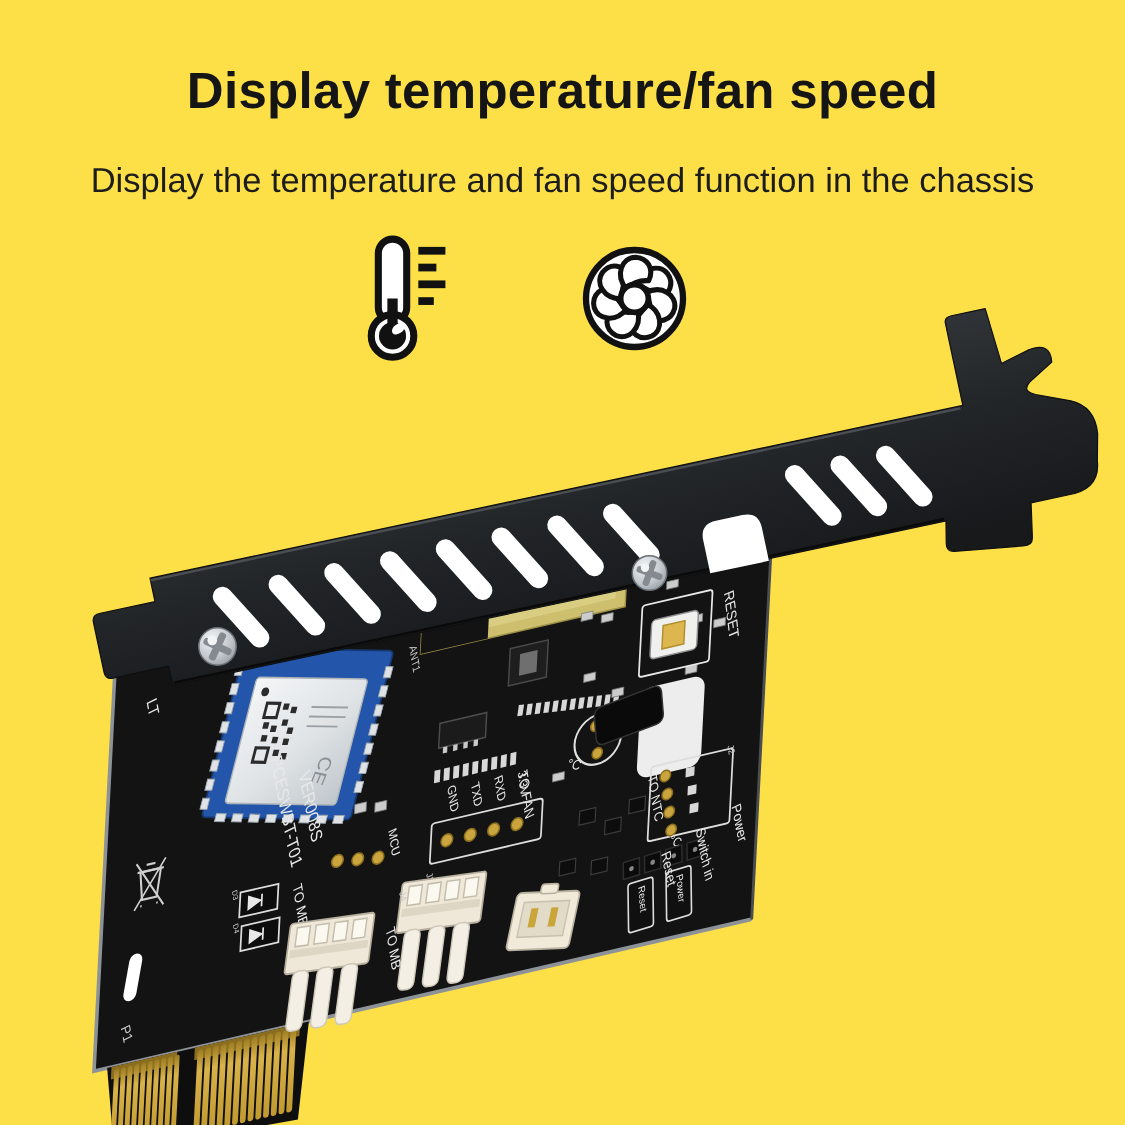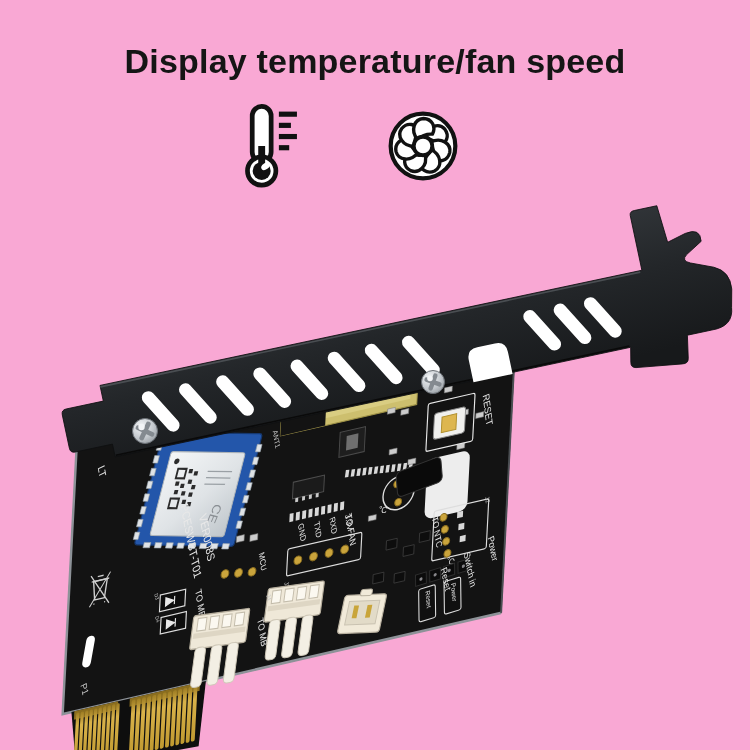--- a/index.html
+++ b/index.html
@@ -1,20 +1,20 @@
 <!DOCTYPE html>
 <html><head>
 <meta charset="utf-8">
 <style>
   html,body{margin:0;padding:0;}
   body{
     width:750px;height:750px;background:#ffffff;overflow:hidden;
     font-family:"Liberation Sans","DejaVu Sans",sans-serif;
   }
-  .page{position:relative;width:750px;height:750px;background:#f9a8d4;}
+  .page{position:relative;width:750px;height:750px;background:#fde047;}
   .title{
     margin:0;padding-top:42px;text-align:center;
     font-size:34px;font-weight:700;color:#151515;letter-spacing:.2px;
   }
   .subtitle{
     margin:26px 10px 0 10px;text-align:center;
     font-size:23px;font-weight:400;color:#1d1d1d;
   }
   .icon-row{
     margin-top:22px;display:flex;justify-content:center;align-items:center;
@@ -24,20 +24,21 @@
   .product{position:absolute;top:198px;left:0;}
   .silk{fill:#e8e8e8;}
   .silk-dim{fill:#c9c9c9;}
 </style>
 </head>
 <body>
 
 <div class="page">
 
   <h1 class="title">Display temperature/fan speed</h1>
+  <p class="subtitle">Display the temperature and fan speed function in the chassis</p>
 
   <div class="icon-row">
 
     <svg width="86" height="86" viewBox="0 0 100 100">
       <rect x="27" y="4" width="22" height="64" rx="11" fill="#fff" stroke="#111" stroke-width="5.5"></rect>
       <rect x="58" y="10" width="21" height="6" fill="#111"></rect>
       <rect x="58" y="23" width="14" height="6" fill="#111"></rect>
       <rect x="58" y="36" width="21" height="6" fill="#111"></rect>
       <rect x="58" y="49" width="12" height="6" fill="#111"></rect>
       <circle cx="38" cy="79" r="16.5" fill="#fff" stroke="#111" stroke-width="5.5"></circle>

